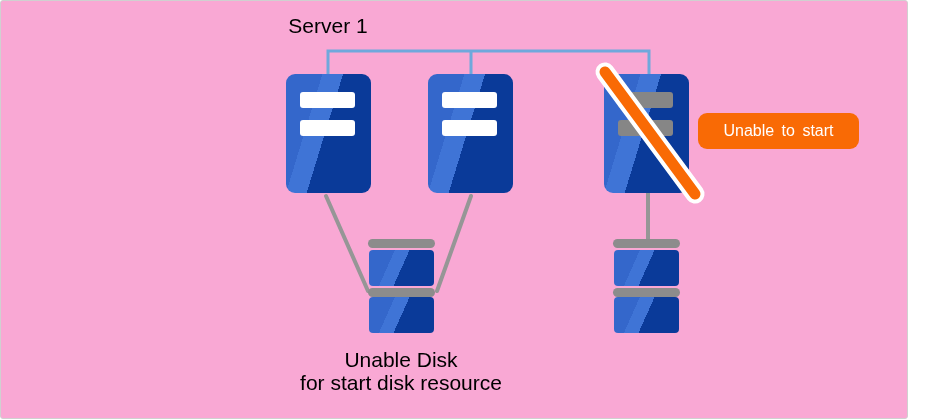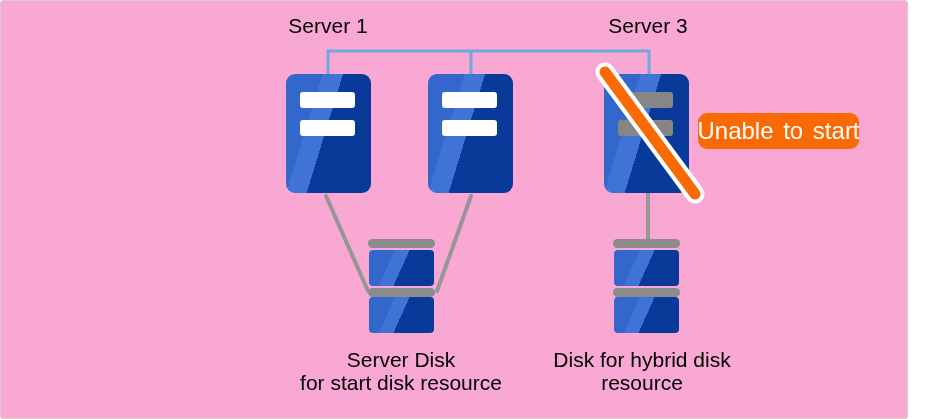--- a/index.html
+++ b/index.html
@@ -40,39 +40,38 @@
   }
   .dk1 .disk-bar{left:367px;} .dk1 .disk-box{left:368px;}
   .dk2 .disk-bar{left:612px;} .dk2 .disk-box{left:613px;}
   .t1{top:238px;} .t2{top:249px;} .t3{top:287px;} .t4{top:296px;}
 
   .disk-lbl{top:347px;width:230px;line-height:23px;white-space:normal;}
   .disk-lbl.p1{left:285px;} .disk-lbl.p2{left:526px;}
 
   .badge{
     position:absolute;left:697px;top:112px;width:161px;height:36px;border-radius:9px;
-    background:var(--accent-orange,#f96a05);color:#fff;font-size:24px;word-spacing:3px;
+    background:var(--accent-orange,#f96a05);color:#fff;font-size:16px;word-spacing:3px;
     display:flex;align-items:center;justify-content:center;white-space:nowrap;
   }
 </style>
 </head>
 <body>
 
 <div class="canvas">
 
   <svg class="layer" viewBox="0 0 948 419">
     <polyline class="net" points="327,73 327,50 648,50 648,73"></polyline>
     <line class="net" x1="470" y1="50" x2="470" y2="73"></line>
     <line class="wire" x1="325" y1="195" x2="367" y2="290"></line>
     <line class="wire" x1="470" y1="195" x2="436" y2="290"></line>
     <line class="wire" x1="647" y1="190" x2="647" y2="242"></line>
   </svg>
 
   <div class="lbl srv-lbl p1">Server 1</div>
-  <div class="lbl srv-lbl p3">Server 3</div>
 
   <div class="srv p1">
     <div class="bar b1"></div>
     <div class="bar b2"></div>
   </div>
   <div class="srv p2">
     <div class="bar b1"></div>
     <div class="bar b2"></div>
   </div>
   <div class="srv p3 offline">
@@ -95,21 +94,17 @@
   </div>
 
   <div class="dk2">
     <div class="disk-bar t1"></div>
     <div class="disk-box t2"></div>
     <div class="disk-bar t3"></div>
     <div class="disk-box t4"></div>
   </div>
 
   <div class="lbl disk-lbl p1">
-    <div>Server Disk</div>
+    <div>Unable Disk</div>
     <div>for start disk resource</div>
-  </div>
-  <div class="lbl disk-lbl p2">
-    <div>Disk for hybrid disk</div>
-    <div>resource</div>
   </div>
 
 </div>
 
 </body></html>

